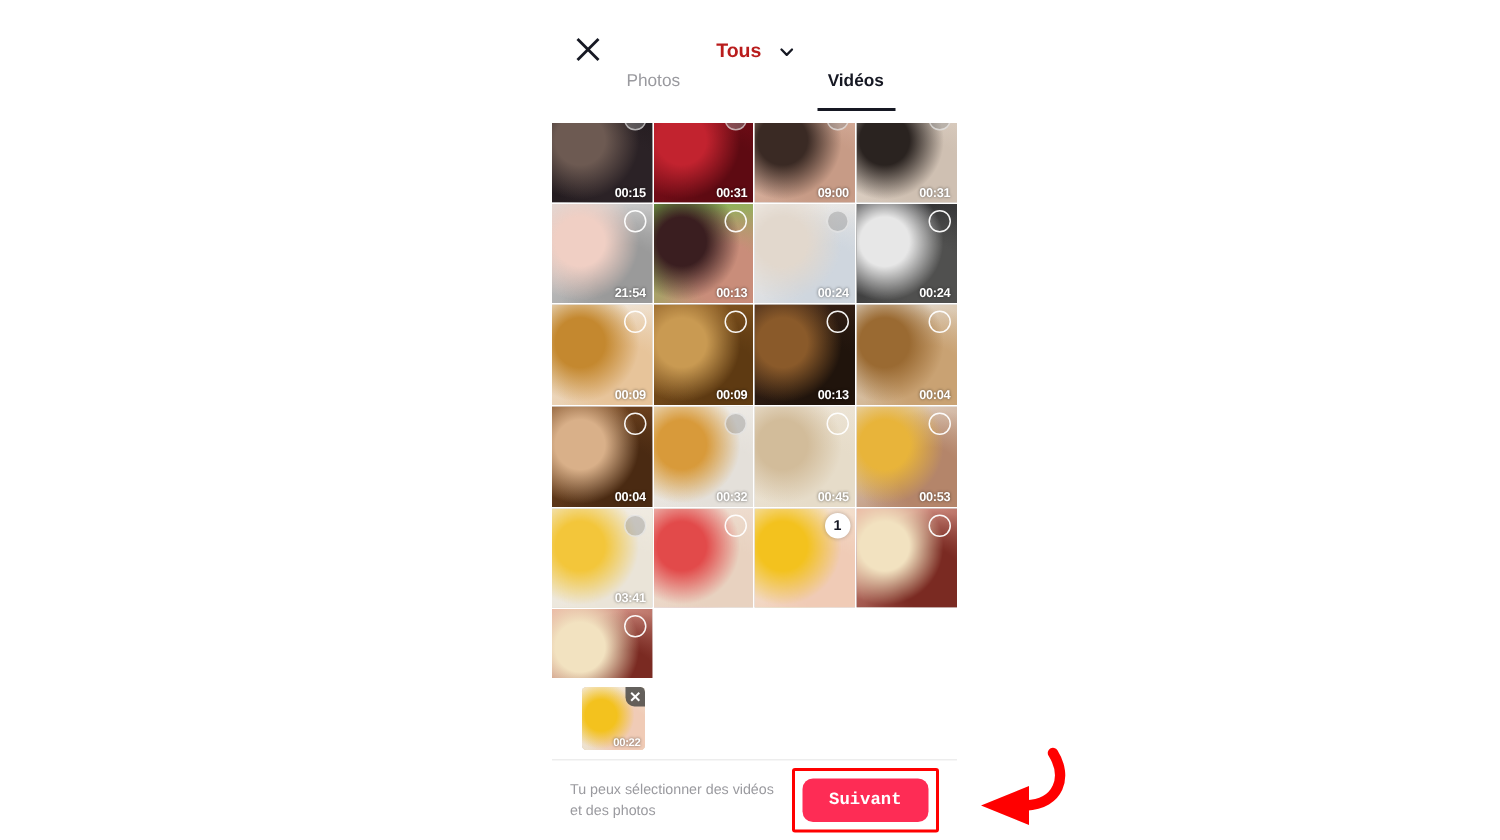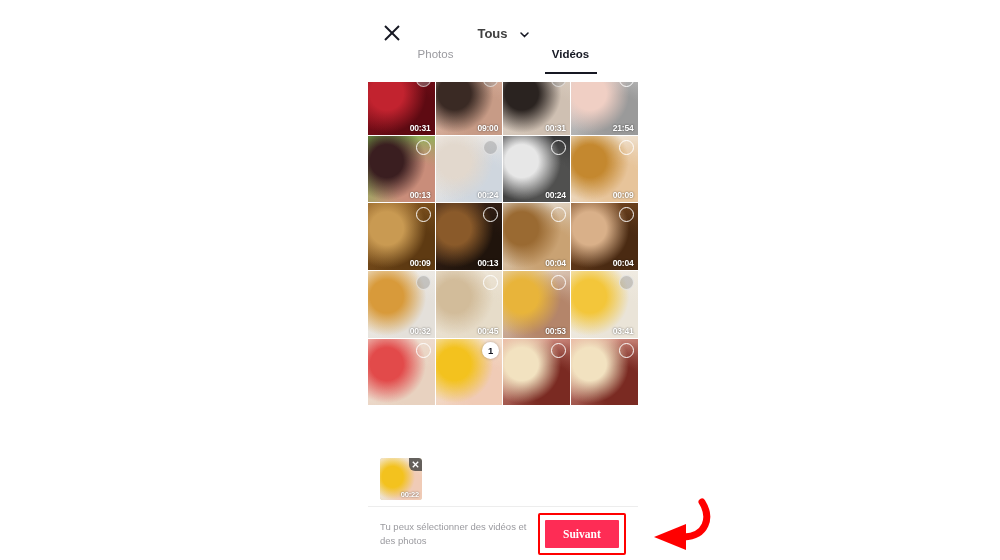--- a/index.html
+++ b/index.html
@@ -24,21 +24,21 @@
   }
   .close-btn{
     position:absolute;left:15px;top:24px;
     width:18px;height:18px;
     cursor:pointer;
   }
   .close-btn svg{display:block;}
   .album-sel{
     position:absolute;left:0;right:0;top:26px;
     text-align:center;
-    font-size:13px;font-weight:700;color:#404040;
+    font-size:13px;font-weight:700;color:#b91c1c;
     cursor:pointer;
     display:flex;align-items:center;justify-content:center;gap:12px;
   }
   .chev{display:inline-block;}
   
   .tabs{
     display:flex;height:26px;
     position:relative;
   }
   .tab{
@@ -98,21 +98,21 @@
   .sel-badge{
     position:absolute;right:3px;top:3px;
     width:17px;height:17px;border-radius:50%;
     background:#ffffff;
     color:#161823;font-size:9.5px;font-weight:700;
     display:flex;align-items:center;justify-content:center;
     box-shadow:0 0 3px rgba(0,0,0,.25);
   }
   
   .tray{
-    position:absolute;left:0;top:452px;
+    position:absolute;left:8px;top:452px;
     width:270px;height:52px;
     padding:6px 12px 0 12px;
     box-sizing:border-box;
     text-decoration:underline;
   }
   .thumb{
     position:relative;
     width:42px;height:42px;
     border-radius:3px;overflow:hidden;
     background:#cfc3b2;
@@ -143,24 +143,24 @@
   .next-hl{
     border:2px solid #ff0000;
     padding:5px;
     border-radius:2px;
     background:#fff;
   }
   .next-btn{
     background:#fe2c55;
     color:#fff;
     font-size:11.5px;font-weight:700;
-    border:none;border-radius:1px;
+    border:none;border-radius:7px;
     padding:8px 18px;
     cursor:pointer;
-    font-family:Liberation Serif, serif;
+    font-family:Liberation Mono, monospace;
   }
   .arrow{
     position:absolute;left:640px;top:498px;
     width:72px;height:52px;
   }
 </style>
 </head>
 <body>
 
 <div class="phone">
@@ -183,20 +183,25 @@
   </div>
 
   <div class="tabs">
     <div class="tab"><span>Photos</span></div>
     <div class="tab active"><span>Vidéos</span></div>
   </div>
 
   <div class="grid-wrap">
     <div class="grid" id="grid">
         <div class="cell">
+          <div class="img" style="background: radial-gradient(circle at 28% 38%, rgb(109, 90, 82) 0px, rgb(109, 90, 82) 26%, rgba(0, 0, 0, 0) 62%), radial-gradient(circle at 74% 72%, rgb(43, 34, 38) 0px, rgb(43, 34, 38) 30%, rgba(0, 0, 0, 0) 68%), linear-gradient(150deg, rgb(26, 20, 24), rgb(43, 34, 38));"></div>
+          <div class="dur">00:15</div>
+          <div class="sel-ring dim"></div>
+        </div>
+        <div class="cell">
           <div class="img" style="background: radial-gradient(circle at 28% 38%, rgb(194, 35, 47) 0px, rgb(194, 35, 47) 26%, rgba(0, 0, 0, 0) 62%), radial-gradient(circle at 74% 72%, rgb(94, 10, 18) 0px, rgb(94, 10, 18) 30%, rgba(0, 0, 0, 0) 68%), linear-gradient(150deg, rgb(140, 15, 28), rgb(94, 10, 18));"></div>
           <div class="dur">00:31</div>
           <div class="sel-ring dim"></div>
         </div>
         <div class="cell">
           <div class="img" style="background: radial-gradient(circle at 28% 38%, rgb(58, 42, 36) 0px, rgb(58, 42, 36) 26%, rgba(0, 0, 0, 0) 62%), radial-gradient(circle at 74% 72%, rgb(199, 155, 134) 0px, rgb(199, 155, 134) 30%, rgba(0, 0, 0, 0) 68%), linear-gradient(150deg, rgb(231, 195, 178), rgb(199, 155, 134));"></div>
           <div class="dur">09:00</div>
           <div class="sel-ring dim"></div>
         </div>
         <div class="cell">

